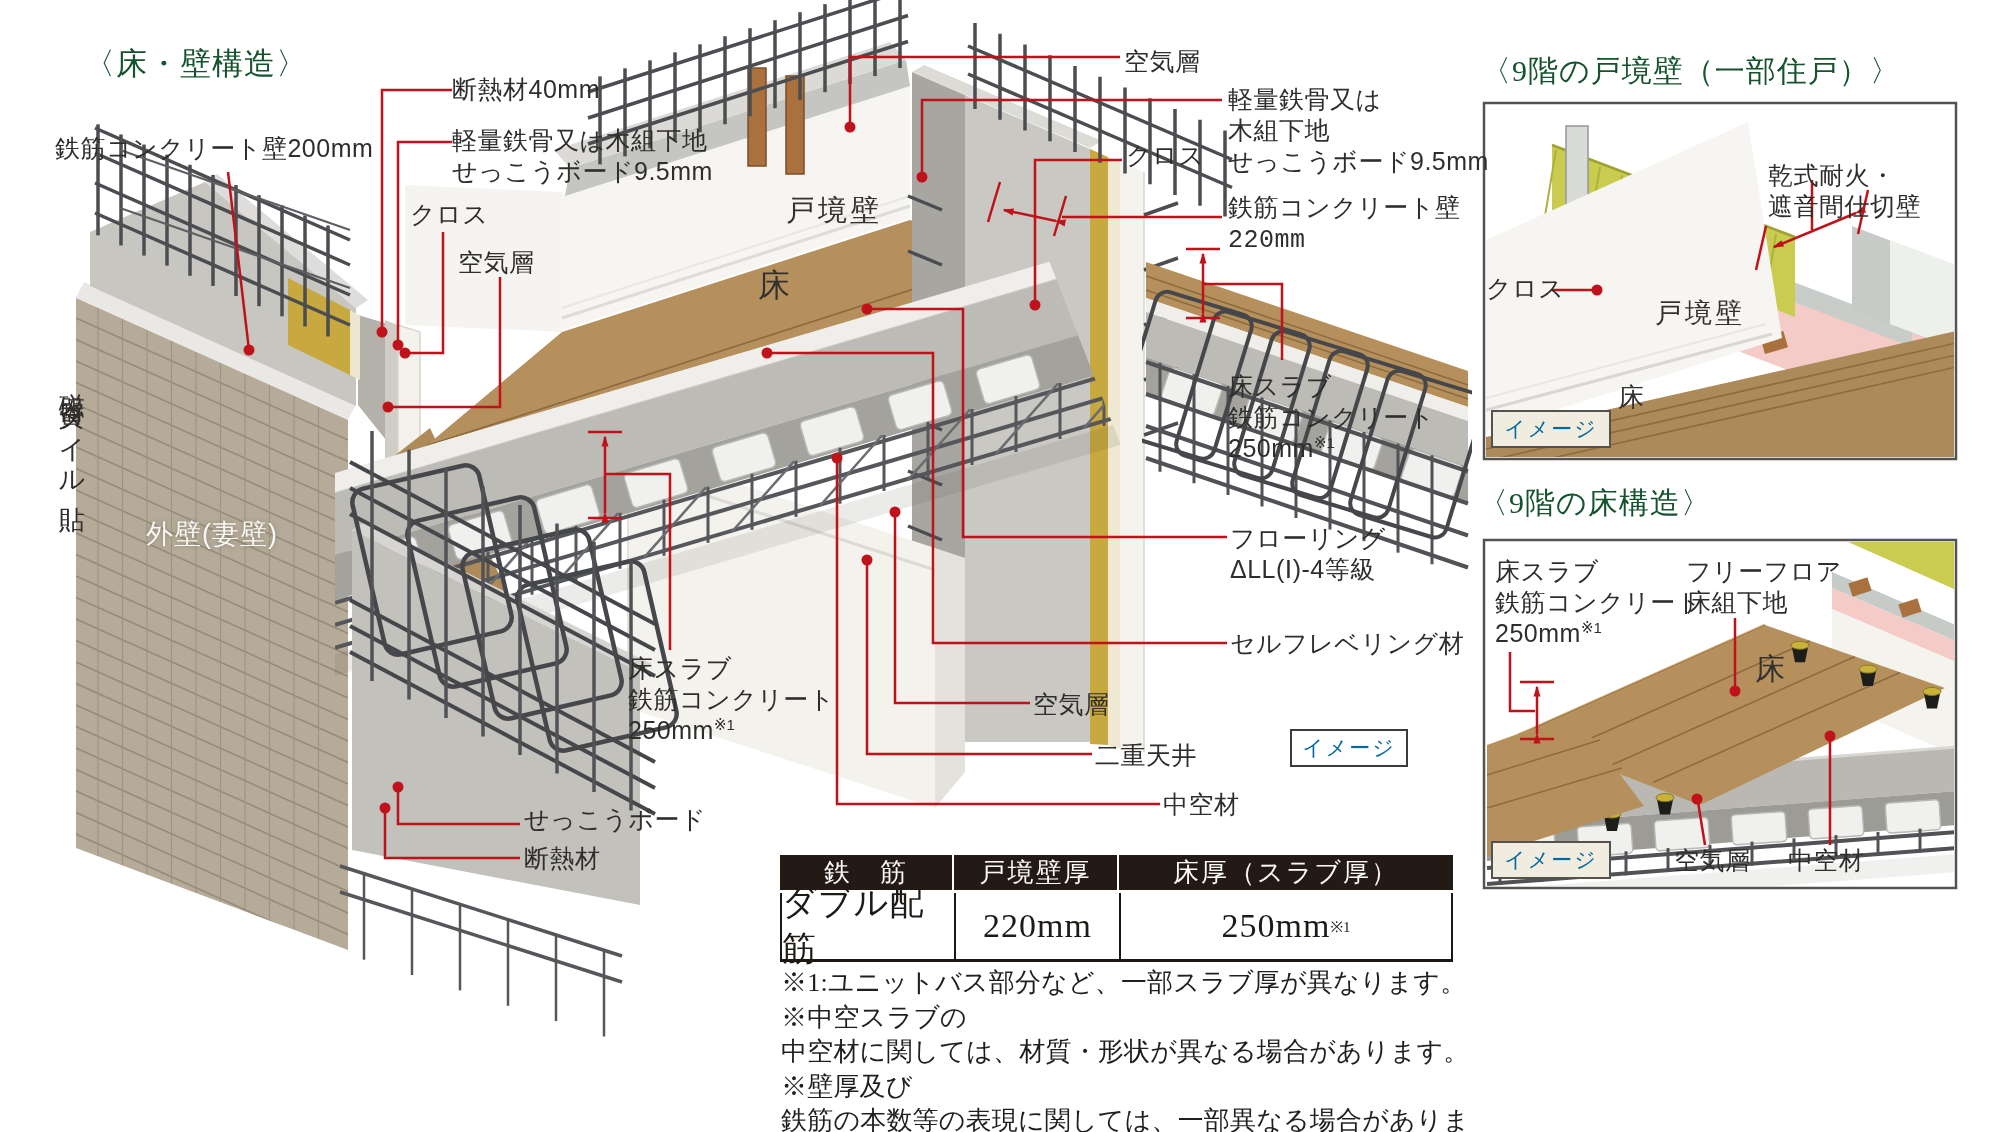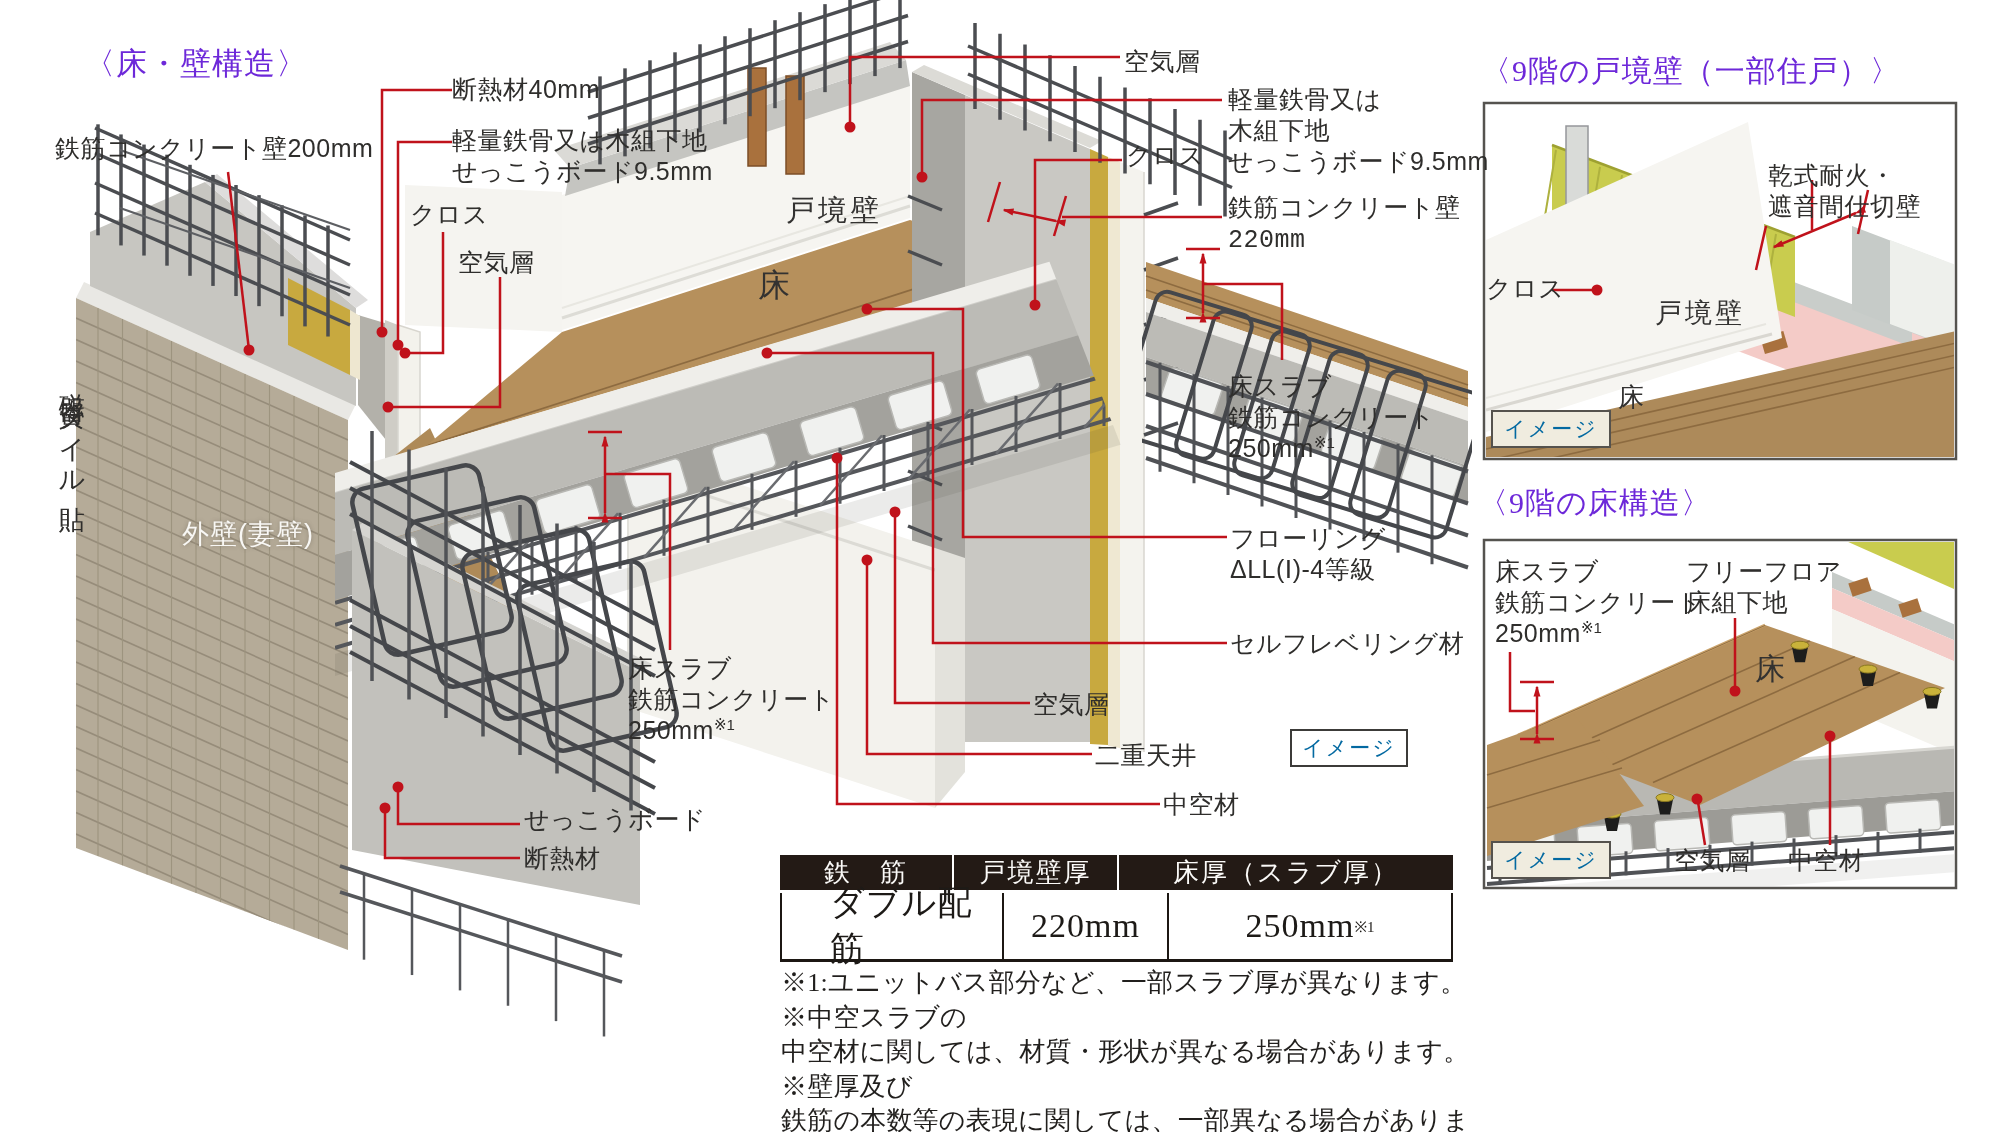--- a/index.html
+++ b/index.html
@@ -1,35 +1,35 @@
 <!DOCTYPE html>
 <html><head>
 <meta charset="utf-8">
 <style>
   html,body{margin:0;padding:0;background:#fff;}
   #stage{position:relative;width:2000px;height:1132px;background:#fff;overflow:hidden;
          font-family:"Liberation Sans","DejaVu Sans",sans-serif;color:#2f2e2c;}
   #art{position:absolute;left:0;top:0;z-index:1;}
   .lbl{position:absolute;z-index:3;font-size:25px;line-height:1.24;white-space:pre-line;letter-spacing:.5px;}
   .serif{font-family:"Liberation Serif","DejaVu Serif",serif;}
-  .title{font-size:31px;letter-spacing:1px;color:#6d28d9;}
+  .title{font-size:31px;letter-spacing:1px;color:#14532d;}
   .onimg{font-size:29px;letter-spacing:3px;color:#333231;}
-  .white{color:#f8f7f4;text-shadow:0 0 4px rgba(90,85,70,.45);padding-left:36px;}
+  .white{color:#f8f7f4;text-shadow:0 0 4px rgba(90,85,70,.45);}
   .vert{writing-mode:vertical-rl;letter-spacing:4px;font-size:26px;}
   sup.fn{font-size:15px;vertical-align:super;letter-spacing:0;}
   .badge{position:absolute;z-index:3;display:flex;align-items:center;justify-content:center;
          font-size:21px;letter-spacing:2px;color:#0369a1;}
   .badge.mainb{background:#fff;border:2px solid #3c3b39;}
   .badge.panelb{background:#f0ecdf;border:2px solid #55524d;}
   
   #spec{position:absolute;left:780px;top:855px;width:673px;z-index:3;
         font-family:"Liberation Serif","DejaVu Serif",serif;}
   #spec .hrow{display:flex;background:#231a15;color:#fbfaf8;height:35px;border-bottom:3px solid #fff;}
   #spec .hrow .c{display:flex;align-items:center;justify-content:center;font-size:26px;letter-spacing:2px;}
-  #spec .brow{display:flex;background:#fff;height:66px;border-left:2px solid #1c1713;border-right:2px solid #1c1713;border-bottom:3px solid #1c1713;padding-left:48px;}
+  #spec .brow{display:flex;background:#fff;height:66px;border-left:2px solid #1c1713;border-right:2px solid #1c1713;border-bottom:3px solid #1c1713;}
   #spec .brow .c{display:flex;align-items:center;justify-content:center;font-size:34px;color:#1d1a17;letter-spacing:1px;}
   #spec .c1{width:172px;} #spec .c2{width:163px;border-left:2px solid;border-right:2px solid;}
   #spec .hrow .c2{border-color:#fff;} #spec .brow .c2{border-color:#1c1713;height:100%;}
   #spec .c3{flex:1;}
   #footnote{position:absolute;left:781px;top:966px;width:700px;z-index:3;font-size:26px;line-height:1.33;
             color:#211f1d;white-space:pre-line;letter-spacing:.2px;}
 </style>
 </head>
 <body>
 

